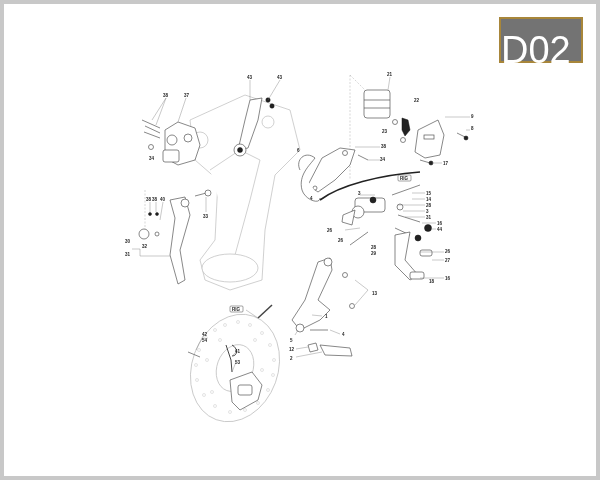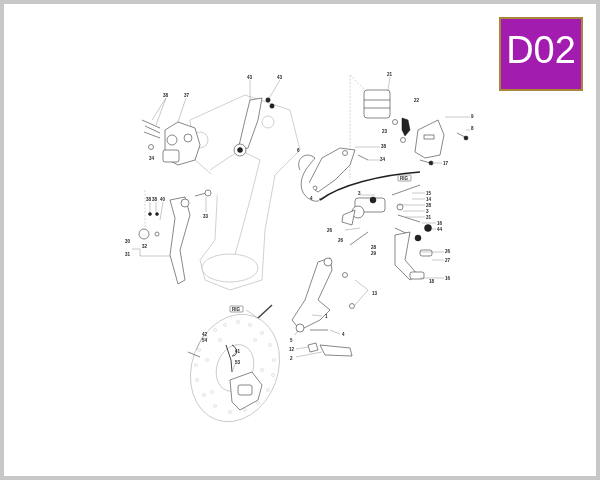--- a/index.html
+++ b/index.html
@@ -1,18 +1,18 @@
 <!DOCTYPE html>
 <html><head>
 <meta charset="utf-8">
 <style>
   html,body{margin:0;padding:0;background:#fff;}
   body{width:600px;height:480px;overflow:hidden;font-family:"Liberation Sans",sans-serif;}
   .frame{position:absolute;left:0;top:0;width:600px;height:480px;box-sizing:border-box;border:4px solid #c8c8c8;background:#fff;}
-  .badge{position:absolute;left:499px;top:17px;width:84px;height:74px;box-sizing:border-box;background:#a21caf;border:2px solid #a8863a;color:#fff;font-family:"Liberation Sans",sans-serif;font-size:38px;line-height:62px;text-align:center;letter-spacing:0px;}
+  .badge{position:absolute;left:499px;top:17px;width:84px;height:46px;box-sizing:border-box;background:#737373;border:2px solid #a8863a;color:#fff;font-family:"Liberation Sans",sans-serif;font-size:38px;line-height:62px;text-align:left;letter-spacing:0px;}
   svg.diagram{position:absolute;left:0;top:0;width:600px;height:480px;}
   .lbl{font-family:"Liberation Sans",sans-serif;font-size:4.5px;font-weight:bold;fill:#222;}
   .ld{stroke:#777;stroke-width:0.4;fill:none;}
   .dash{stroke:#999;stroke-width:0.4;stroke-dasharray:2,1.5;fill:none;}
   .part{stroke:#555;stroke-width:0.7;fill:#fff;}
   .partg{stroke:#bbb;stroke-width:0.7;fill:#fff;}
   .dark{fill:#222;stroke:#111;stroke-width:0.5;}
 </style>
 </head>
 <body>

